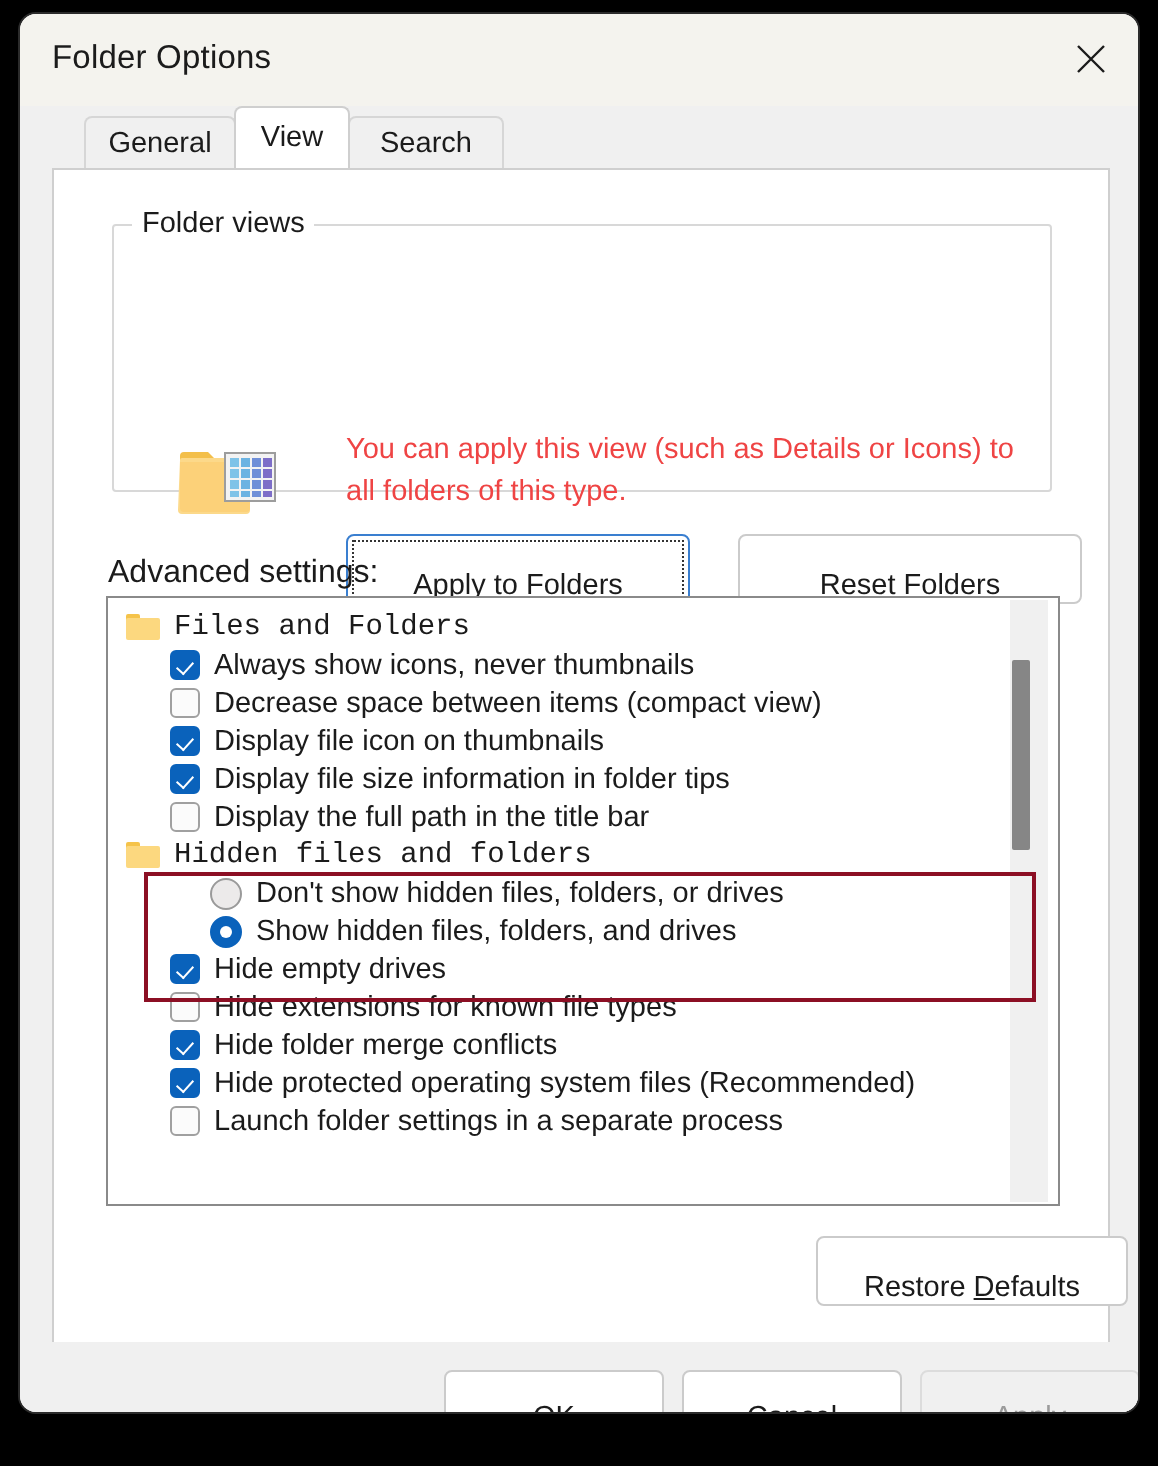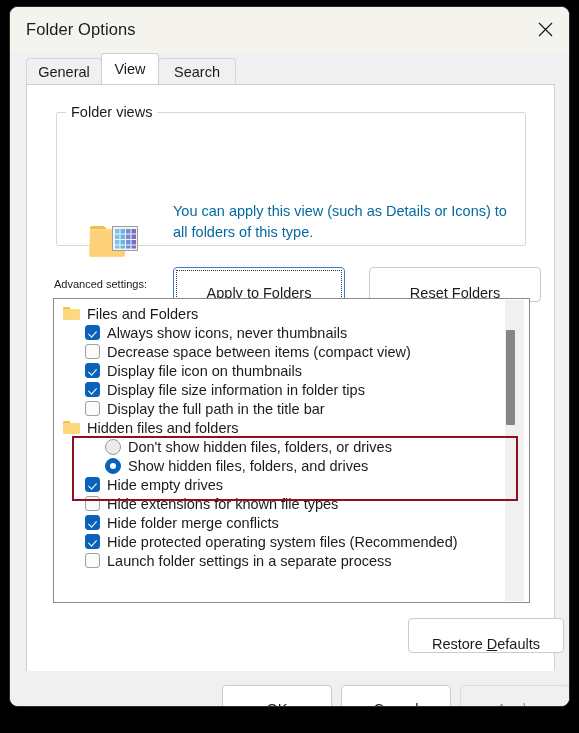--- a/index.html
+++ b/index.html
@@ -68,20 +68,21 @@
     border: 1px solid #d6d6d6;
     border-bottom: none;
     border-radius: 4px 4px 0 0;
     font-size: 14.5px;
     color: #1b1b1b;
     display: flex;
     align-items: center;
     justify-content: center;
     box-sizing: border-box;
     cursor: default;
+    margin-left: 16px;
   }
   .tab.active {
     height: 31px;
     background: #ffffff;
     border-color: #cfcfcf;
     z-index: 3;
   }
   #tab-general { left: 16px;  width: 76px; }
   #tab-view    { left: 91px;  width: 58px; }
   #tab-search  { left: 148px; width: 78px; }
@@ -120,25 +121,25 @@
     white-space: nowrap;
   }
   #bigfolder-icon {
     position: absolute;
     left: 60px;
     top: 134px;
   }
   #folderviews-desc {
     position: absolute;
     left: 146px;
-    top: 116px;
+    top: 130px;
     width: 340px;
     font-size: 14.5px;
     line-height: 21px;
-    color: #0369a1;
+    color: #ef4444;
   }
 
   .flatbtn {
     position: absolute;
     background: #ffffff;
     border: 1px solid #cbcbcb;
     border-radius: 4px;
     font-size: 14.5px;
     color: #1b1b1b;
     display: flex;
@@ -158,21 +159,21 @@
     border: 1px dotted #333333;
     pointer-events: none;
   }
   #reset-folders-btn { left: 342px; top: 182px; width: 172px; height: 35px; }
 
   
   #advanced-label {
     position: absolute;
     left: 27px;
     top: 193px;
-    font-size: 11px;
+    font-size: 16px;
     color: #1b1b1b;
   }
   #advanced-list {
     position: absolute;
     left: 26px;
     top: 213px;
     width: 477px;
     height: 305px;
     background: #ffffff;
     border: 1px solid #8a8a8a;
@@ -188,21 +189,21 @@
   .list-row {
     position: relative;
     height: 19px;
     display: flex;
     align-items: center;
     font-size: 14.5px;
     color: #1b1b1b;
     white-space: nowrap;
     cursor: default;
   }
-  .list-row.group  { padding-left: 9px; }
+  .list-row.group  { padding-left: 9px; font-family: Liberation Mono, monospace; }
   .list-row.item   { padding-left: 31px; }
   .list-row.radio  { padding-left: 51px; }
 
   .row-label { margin-left: 7px; }
 
   
   .folder-mini {
     width: 17px; height: 13px;
     position: relative;
     flex: 0 0 auto;

